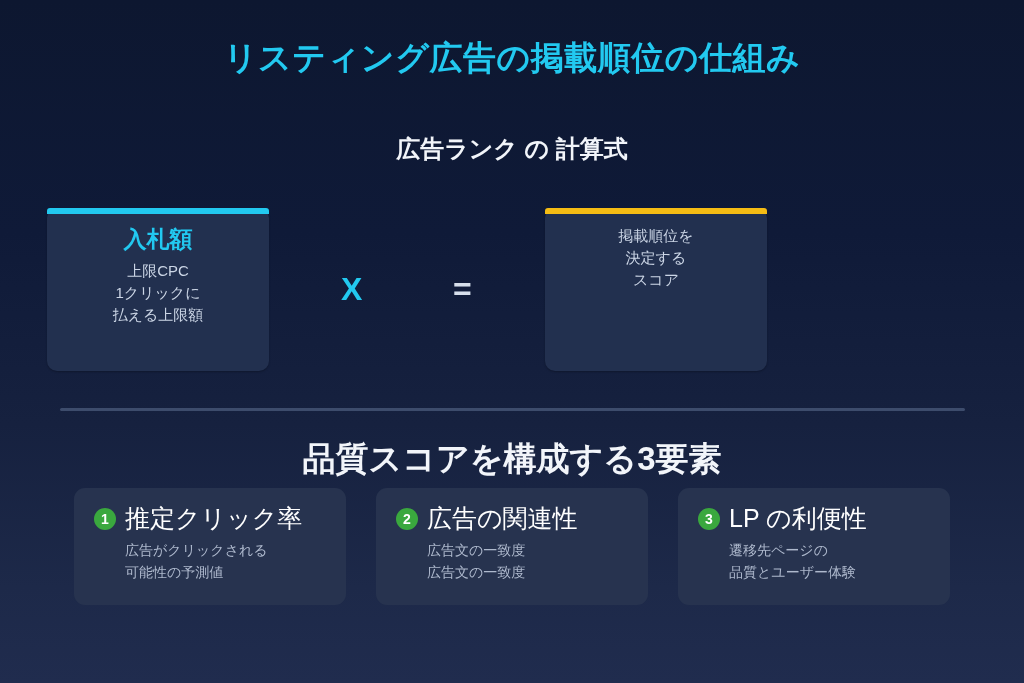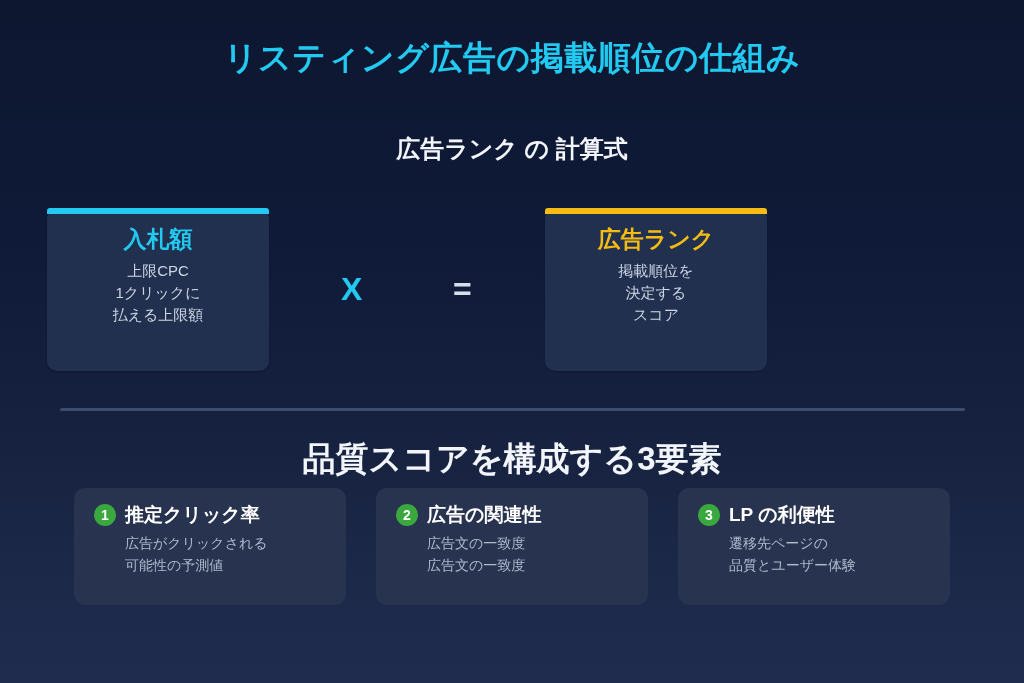--- a/index.html
+++ b/index.html
@@ -144,22 +144,22 @@
     border-radius:50%;
     background:#3aa83e;
     color:#ffffff;
     font-size:14px;
     font-weight:bold;
     line-height:22px;
     text-align:center;
     flex:0 0 auto;
   }
   .card-title{
-    font-size:19px;
-    font-weight:bold;
+    font-size:25px;
+    font-weight:normal;
     color:#ffffff;
     white-space:nowrap;
   }
   .card-desc{
     font-size:14px;
     line-height:1.55;
     color:#aeb9cd;
     padding-left:31px;
   }
 </style>
@@ -184,21 +184,20 @@
       </div>
     </div>
 
     <div class="op op-x">X</div>
 
 
     <div class="op op-eq">=</div>
 
     <div class="fbox">
       <span class="bar" style="background: rgb(245, 188, 20);"></span>
-      <div class="fhead" style="color: rgb(245, 188, 20);">広告ランク</div>
       <div class="fdesc">
         <div>掲載順位を</div>
         <div>決定する</div>
         <div>スコア</div>
       </div>
     </div>
 
   </div>
 
   <div class="divider"></div>

